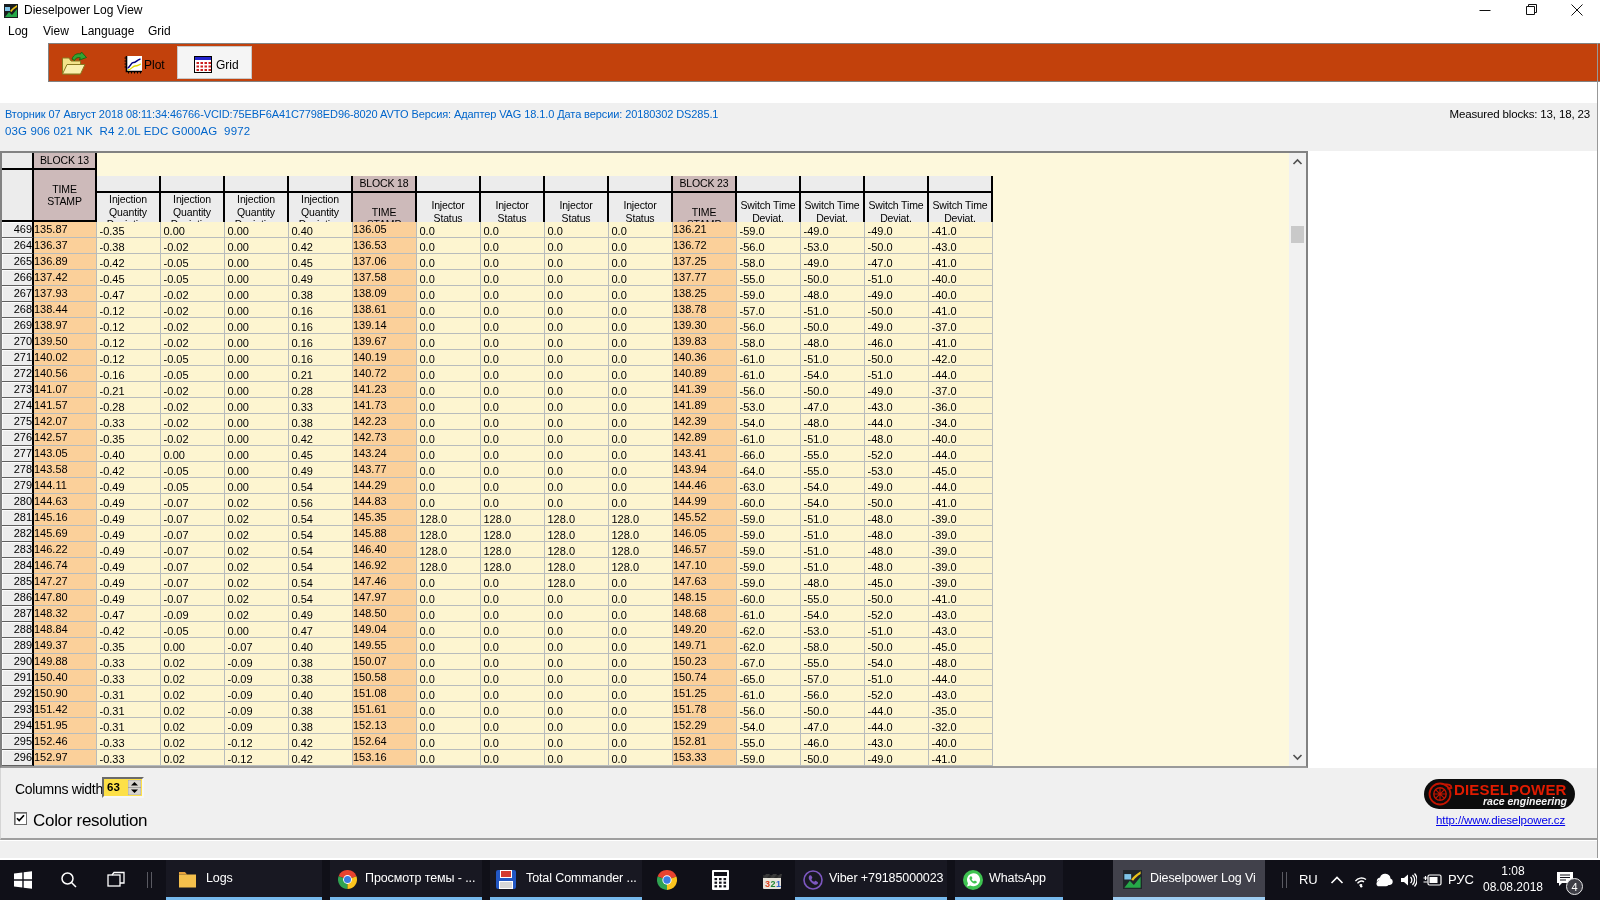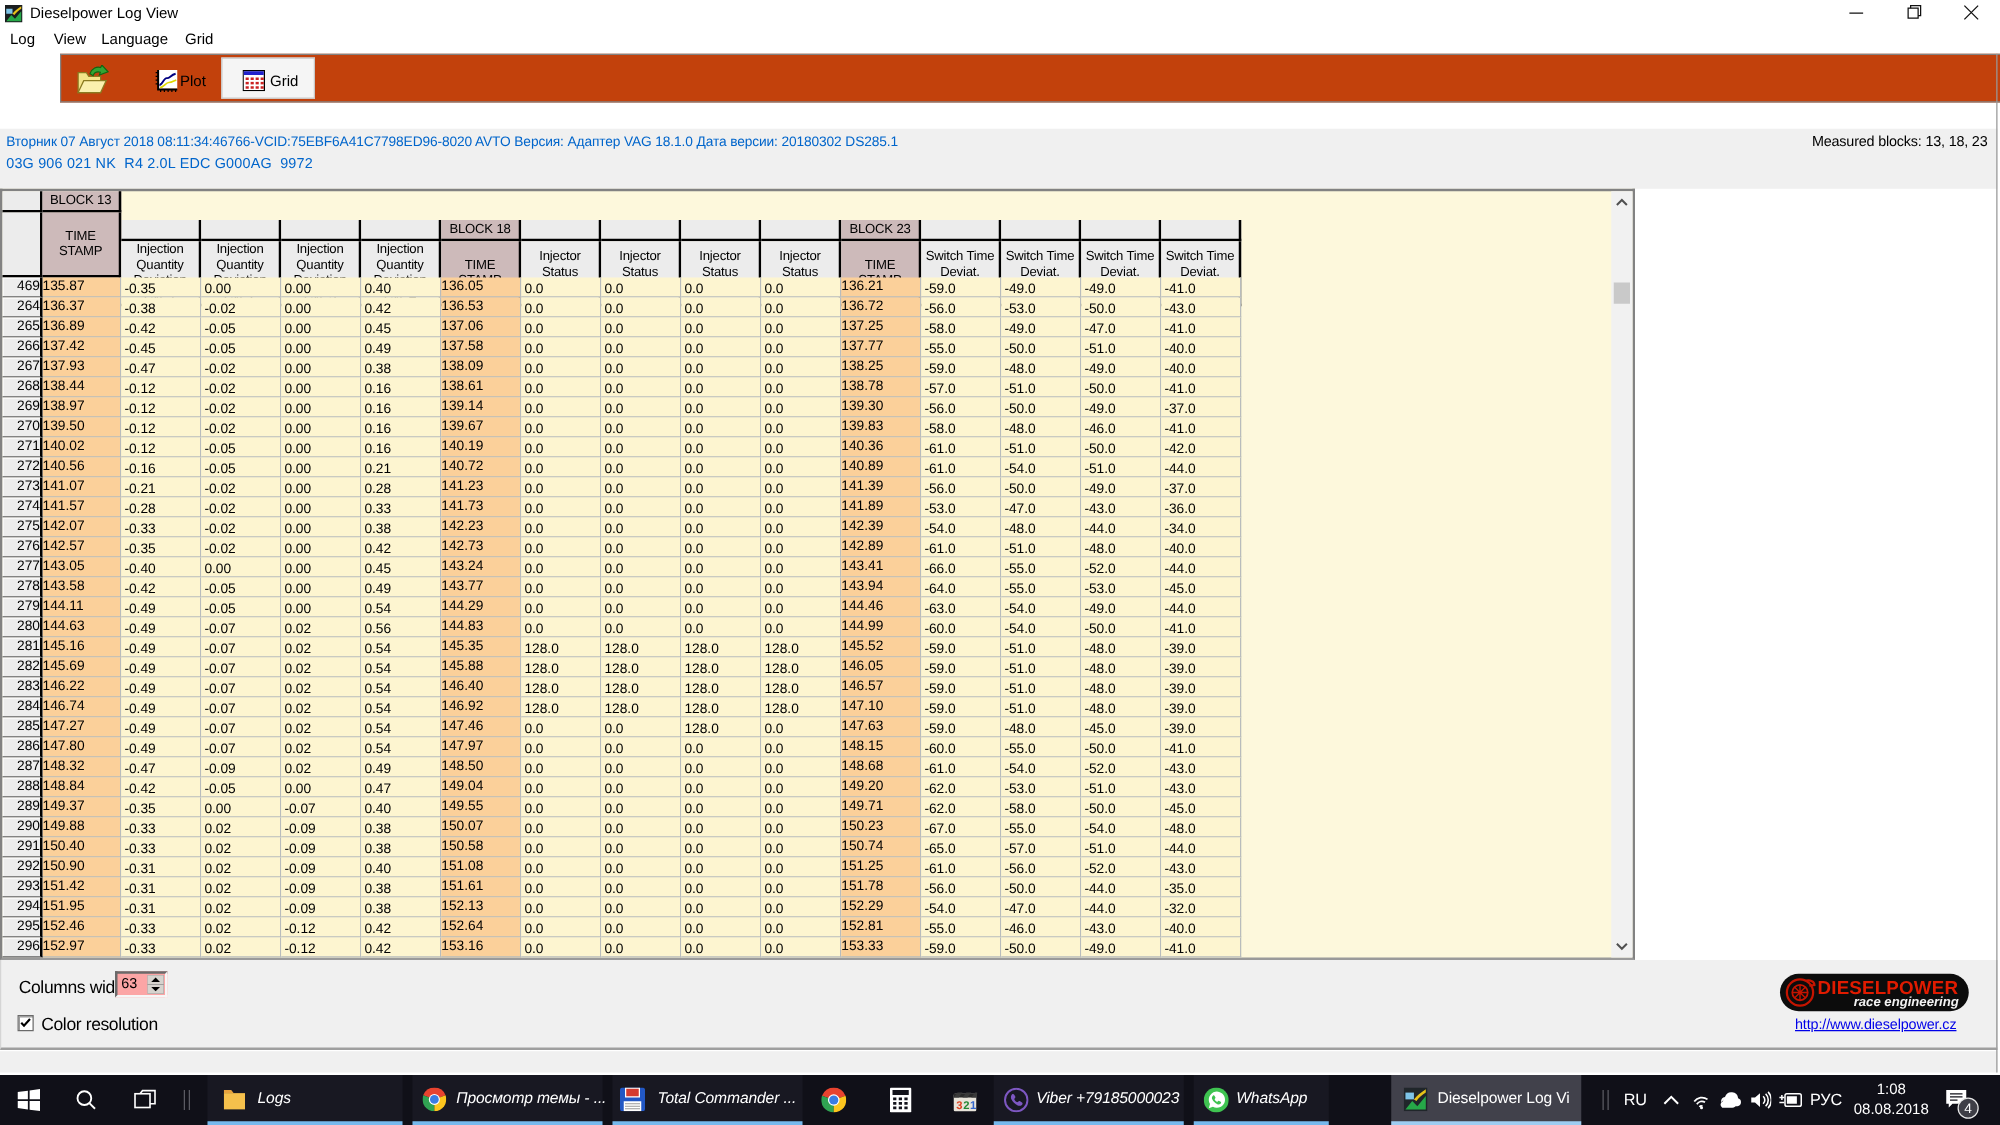--- a/index.html
+++ b/index.html
@@ -67,40 +67,40 @@
 
 
 #vscroll { position:absolute; right:0; top:0; width:17px; height:613px; background:#f1f1f1; }
 #vthumb { position:absolute; left:2px; top:73px; width:13px; height:17px; background:#c9c9c9; }
 .chev { position:absolute; left:3px; width:11px; height:11px; }
 
 
 #bottompanel { position:absolute; left:0; top:768px; width:1598px; height:72px;
   background:#f0f0f0; border:1px solid #d5d5d5; border-top:none; border-bottom:2px solid #9f9f9f; }
 #cwlabel { position:absolute; left:15px; top:781px; font-size:14px; letter-spacing:-0.3px; color:#000; white-space:nowrap; }
-#spinbox { position:absolute; left:92px; top:777px; width:42px; height:21px; background:#fca5a5;
-  border:2px solid; border-color:#6a6a6a #f6f6f6 #f6f6f6 #6a6a6a; }
+#spinbox { position:absolute; left:102px; top:777px; width:42px; height:21px; background:#fde047;
+  border:2px solid; border-color:#6a6a6a #f6f6f6 #f6f6f6 #6a6a6a;font-weight:bold; }
 #spinval { position:absolute; left:3px; top:2px; font-size:11.5px; }
 #spinbtns { position:absolute; right:1px; top:1px; width:13px; height:15px; background:#ddd; }
 #checkbox { position:absolute; left:14px; top:812px; width:13px; height:13px; background:#fff;
   border:1px solid #6a6a6a; box-shadow:inset 1px 1px 0 #9a9a9a; }
-#cblabel { position:absolute; left:33px; top:811px; font-size:14px; letter-spacing:-0.3px; color:#000; white-space:nowrap;text-align:right; }
+#cblabel { position:absolute; left:33px; top:811px; font-size:17px; letter-spacing:-0.3px; color:#000; white-space:nowrap;text-align:right; }
 #logo { position:absolute; left:1424px; top:779px; width:151px; height:30px;
   background:#0c0c0c; border-radius:15px; }
 #weblink { position:absolute; left:1436px; top:814px; font-size:11.5px; letter-spacing:-0.1px; color:#0000e8;
   text-decoration:underline; white-space:nowrap; }
 
 
 #statusbar { position:absolute; left:0; top:841px; width:1598px; height:17px;
   background:#f0f0f0; }
 
 
 #taskbar { position:absolute; left:0; top:860px; width:1600px; height:40px; background:#101018; }
 .tb { position:absolute; top:0; height:40px; }
-.tbactive { background:#181822; border-bottom:3px solid #76b9ed;font-style:italic; }
+.tbactive { background:#181822; border-bottom:3px solid #76b9ed; }
 .tbfocus { background:#41414b; border-bottom:3px solid #9ecdf2;padding-left:16px; }
 .tbtext { position:absolute; font-size:12.5px; letter-spacing:-0.1px; color:#fff; white-space:nowrap; }
 .trayicon { position:absolute; color:#fff; }
 #clock { position:absolute; left:1480px; top:3px; width:66px; text-align:center;
   font-size:12px; color:#fff; line-height:16px; }
 </style>
 </head>
 <body>
 <div id="screen">
 

